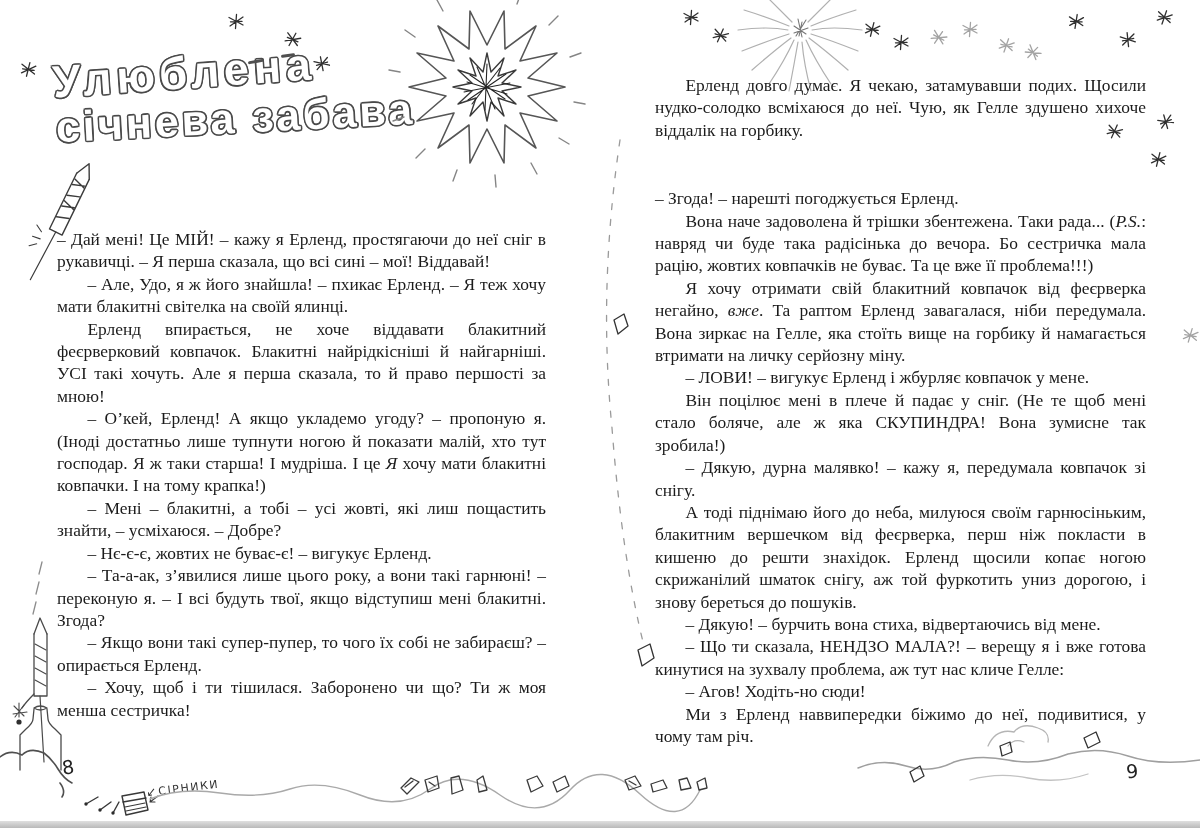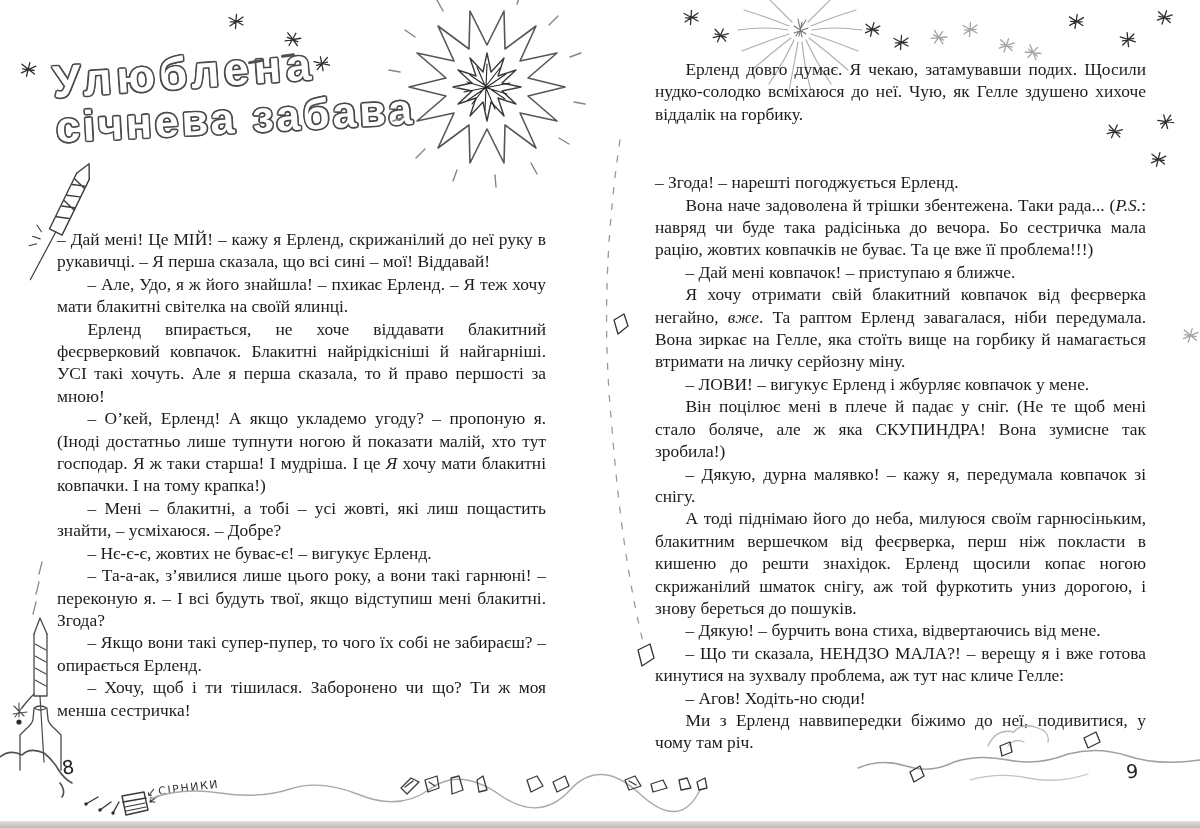--- a/index.html
+++ b/index.html
@@ -5,21 +5,21 @@
   html,body{margin:0;padding:0;}
   body{width:1200px;height:828px;background:#fff;overflow:hidden;
        font-family:"Liberation Serif",serif;color:#1b1b1b;}
   .spread{position:absolute;left:0;top:0;width:1200px;height:828px;background:#fff;}
 
   
   .textblock{position:absolute;font-size:17.4px;line-height:22.4px;text-align:justify;}
   .textblock p{margin:0;text-indent:1.75em;}
   .textblock p.noindent{text-indent:0;}
   #left-text{left:57px;top:228px;width:489px;}
-  #right-text{left:655px;top:58px;width:491px;}
+  #right-text{left:655px;top:74px;width:491px;}
   #right-part2{margin-top:46px;}
   em{font-style:italic;}
 
   
   .title{position:absolute;left:54px;top:46px;transform:rotate(-4deg);
          font-family:"Liberation Sans",sans-serif;font-weight:bold;color:#fff;line-height:1.08;}
   .title span{display:block;
       text-shadow:1.6px 0 0 #4a4a4a,-1.6px 0 0 #4a4a4a,0 1.6px 0 #4a4a4a,0 -1.6px 0 #4a4a4a,
                   1.2px 1.2px 0 #4a4a4a,-1.2px 1.2px 0 #4a4a4a,1.2px -1.2px 0 #4a4a4a,-1.2px -1.2px 0 #4a4a4a;}
   .title .l1{font-size:45px;letter-spacing:5px;}
@@ -96,21 +96,21 @@
       <path d="M28,138 Q20,146 16,152"></path>
       <path d="M8,150 l10,10 M18,149 l-9,12 M7,158 l14,-2 M13,147 l0,14" stroke-width="1.1"></path>
       <circle cx="13" cy="166" r="2.6" fill="#2f2f2f" stroke="none"></circle>
       <path d="M28,152 Q34,148 41,152 Q34,156 28,152"></path>
       <path d="M28,153 L27,163 Q27,167 20,173 L14,179 L14,214"></path>
       <path d="M41,153 L42,163 Q42,167 49,173 L55,179 L55,214"></path>
     </g>
   </svg>
 
   <div id="left-text" class="textblock">
-      <p class="noindent">– Дай мені! Це МІЙ! – кажу я Ерленд, скрижанілий до неї руку в рукавичці. – Я перша сказала, що всі сині – мої! Віддавай!</p>
+      <p class="noindent">– Дай мені! Це МІЙ! – кажу я Ерленд, простягаючи до неї сніг в рукавичці. – Я перша сказала, що всі сині – мої! Віддавай!</p>
       <p>– Але, Удо, я ж його знайшла! – пхикає Ерленд. – Я теж хочу мати блакитні світелка на своїй ялинці.</p>
       <p>Ерленд впирається, не хоче віддавати блакитний феєрверковий ковпачок. Блакитні найрідкісніші й найгарніші. УСІ такі хочуть. Але я перша сказала, то й право першості за мною!</p>
       <p>– О’кей, Ерленд! А якщо укладемо угоду? – пропоную я. (Іноді достатньо лише тупнути ногою й показати малій, хто тут господар. Я ж таки старша! І мудріша. І це <em>Я</em> хочу мати блакитні ковпачки. І на тому крапка!)</p>
       <p>– Мені – блакитні, а тобі – усі жовті, які лиш пощастить знайти, – усміхаюся. – Добре?</p>
       <p>– Нє-є-є, жовтих не буває-є! – вигукує Ерленд.</p>
       <p>– Та-а-ак, з’явилися лише цього року, а вони такі гарнюні! – переконую я. – І всі будуть твої, якщо відступиш мені блакитні. Згода?</p>
       <p>– Якщо вони такі супер-пупер, то чого їх собі не забираєш? – опирається Ерленд.</p>
       <p>– Хочу, щоб і ти тішилася. Заборонено чи що? Ти ж моя менша сестричка!</p>
     </div>
 
@@ -236,21 +236,20 @@
       <use href="#dstar"></use>
     </svg>
 
   <div id="right-text" class="textblock">
     <div>
         <p>Ерленд довго думає. Я чекаю, затамувавши подих. Щосили нудко-солодко всміхаюся до неї. Чую, як Гелле здушено хихоче віддалік на горбику.</p>
       </div>
     <div id="right-part2">
         <p class="noindent">– Згода! – нарешті погоджується Ерленд.</p>
         <p>Вона наче задоволена й трішки збентежена. Таки рада... (<em>P.S.</em>: навряд чи буде така радісінька до вечора. Бо сестричка мала рацію, жовтих ковпачків не буває. Та це вже її проблема!!!)</p>
-        <p>– Дай мені ковпачок! – приступаю я ближче.</p>
         <p>Я хочу отримати свій блакитний ковпачок від феєрверка негайно, <em>вже</em>. Та раптом Ерленд завагалася, ніби передумала. Вона зиркає на Гелле, яка стоїть вище на горбику й намагається втримати на личку серйозну міну.</p>
         <p>– ЛОВИ! – вигукує Ерленд і жбурляє ковпачок у мене.</p>
         <p>Він поцілює мені в плече й падає у сніг. (Не те щоб мені стало боляче, але ж яка СКУПИНДРА! Вона зумисне так зробила!)</p>
         <p>– Дякую, дурна малявко! – кажу я, передумала ковпачок зі снігу.</p>
         <p>А тоді піднімаю його до неба, милуюся своїм гарнюсіньким, блакитним вершечком від феєрверка, перш ніж покласти в кишеню до решти знахідок. Ерленд щосили копає ногою скрижанілий шматок снігу, аж той фуркотить униз дорогою, і знову береться до пошуків.</p>
         <p>– Дякую! – бурчить вона стиха, відвертаючись від мене.</p>
         <p>– Що ти сказала, НЕНДЗО МАЛА?! – верещу я і вже готова кинутися на зухвалу проблема, аж тут нас кличе Гелле:</p>
         <p>– Агов! Ходіть-но сюди!</p>
         <p>Ми з Ерленд наввипередки біжимо до неї, подивитися, у чому там річ.</p>
       </div>

